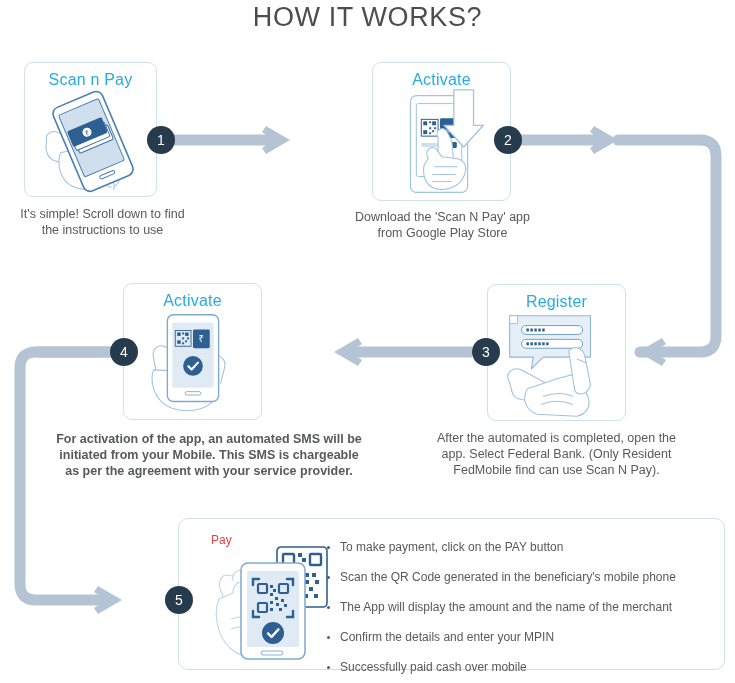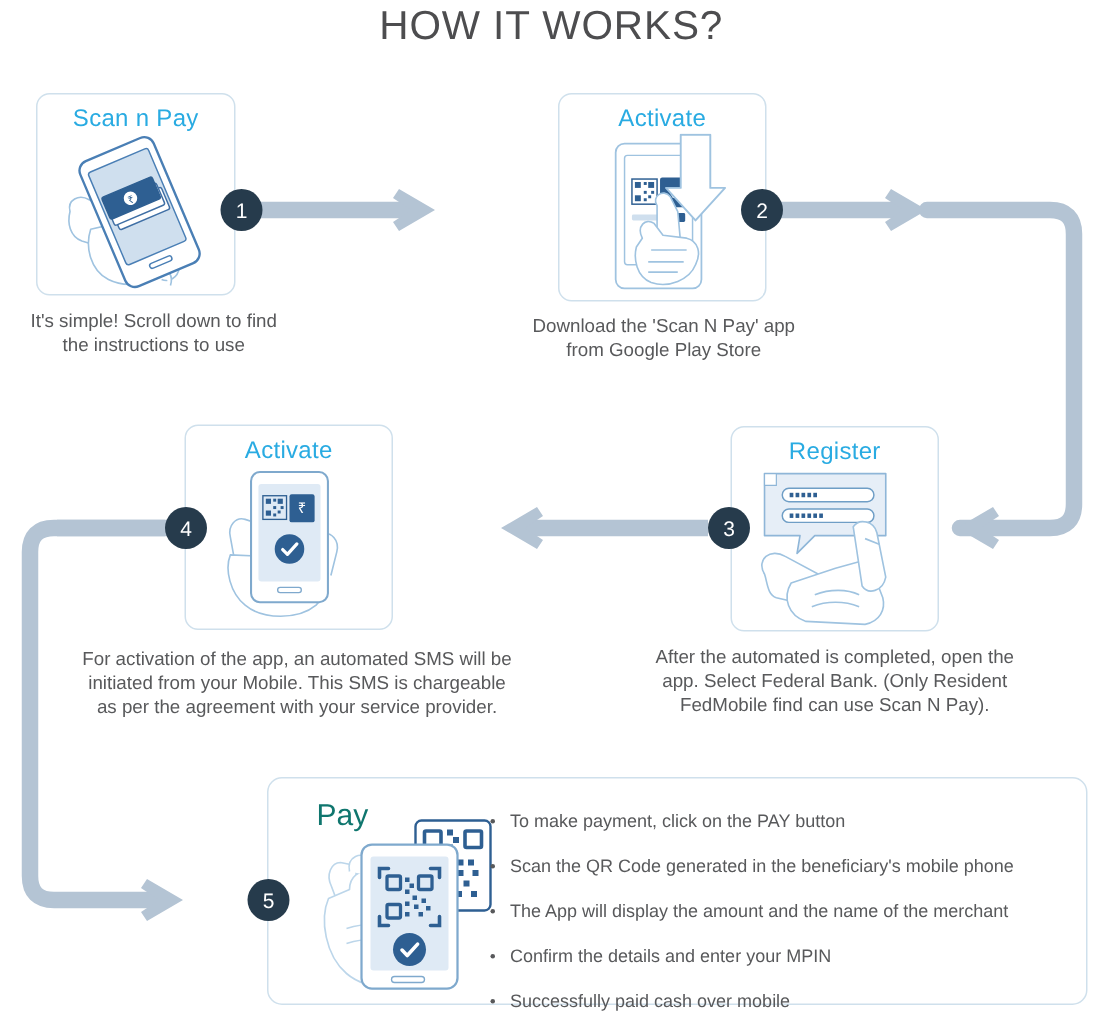--- a/index.html
+++ b/index.html
@@ -71,22 +71,22 @@
   
   .pay-card{
     position:absolute;
     box-sizing:border-box;
     border:1px solid #cfe0ec;
     border-radius:10px;
     background:#ffffff;
   }
   .pay-title{
     position:absolute;
-    color:#0f766e;
-    font-size:20px;
+    color:#ef4444;
+    font-size:12px;
   }
   .bullets{
     position:absolute;
     margin:0;padding:0;
     list-style:none;
   }
   .bullets li{
     position:relative;
     font-size:12px;
     line-height:15px;
@@ -293,21 +293,21 @@
         <text x="26.5" y="12" font-size="10" text-anchor="middle" fill="#ffffff" font-family="'Liberation Sans',sans-serif">₹</text>
       </g>
 
       <g transform="translate(70,56)">
         <circle cx="0" cy="0" r="10" fill="#2e5f92"></circle>
         <path d="M-4.6 0.4 L-1.4 3.6 L5 -3.4" fill="none" stroke="#ffffff" stroke-width="2.2" stroke-linecap="round" stroke-linejoin="round"></path>
       </g>
     </svg>
   </div>
   <div class="badge" style="left:110px;top:338px;">4</div>
-  <div class="caption" style="left:28px;top:431px;width:340px;">
+  <div class="caption" style="left:39px;top:431px;width:340px;font-weight:bold;">
     <div>For activation of the app, an automated SMS will be</div>
     <div>initiated from your Mobile. This SMS is chargeable</div>
     <div>as per the agreement with your service provider.</div>
   </div>
 
   <div class="pay-card" style="left:178px;top:518px;width:547px;height:152px;">
     <div class="pay-title" style="left:32px;top:14px;">Pay</div>
 
     <svg style="position:absolute;left:30px;top:22px;" width="140" height="125" viewBox="0 0 140 125">
 

